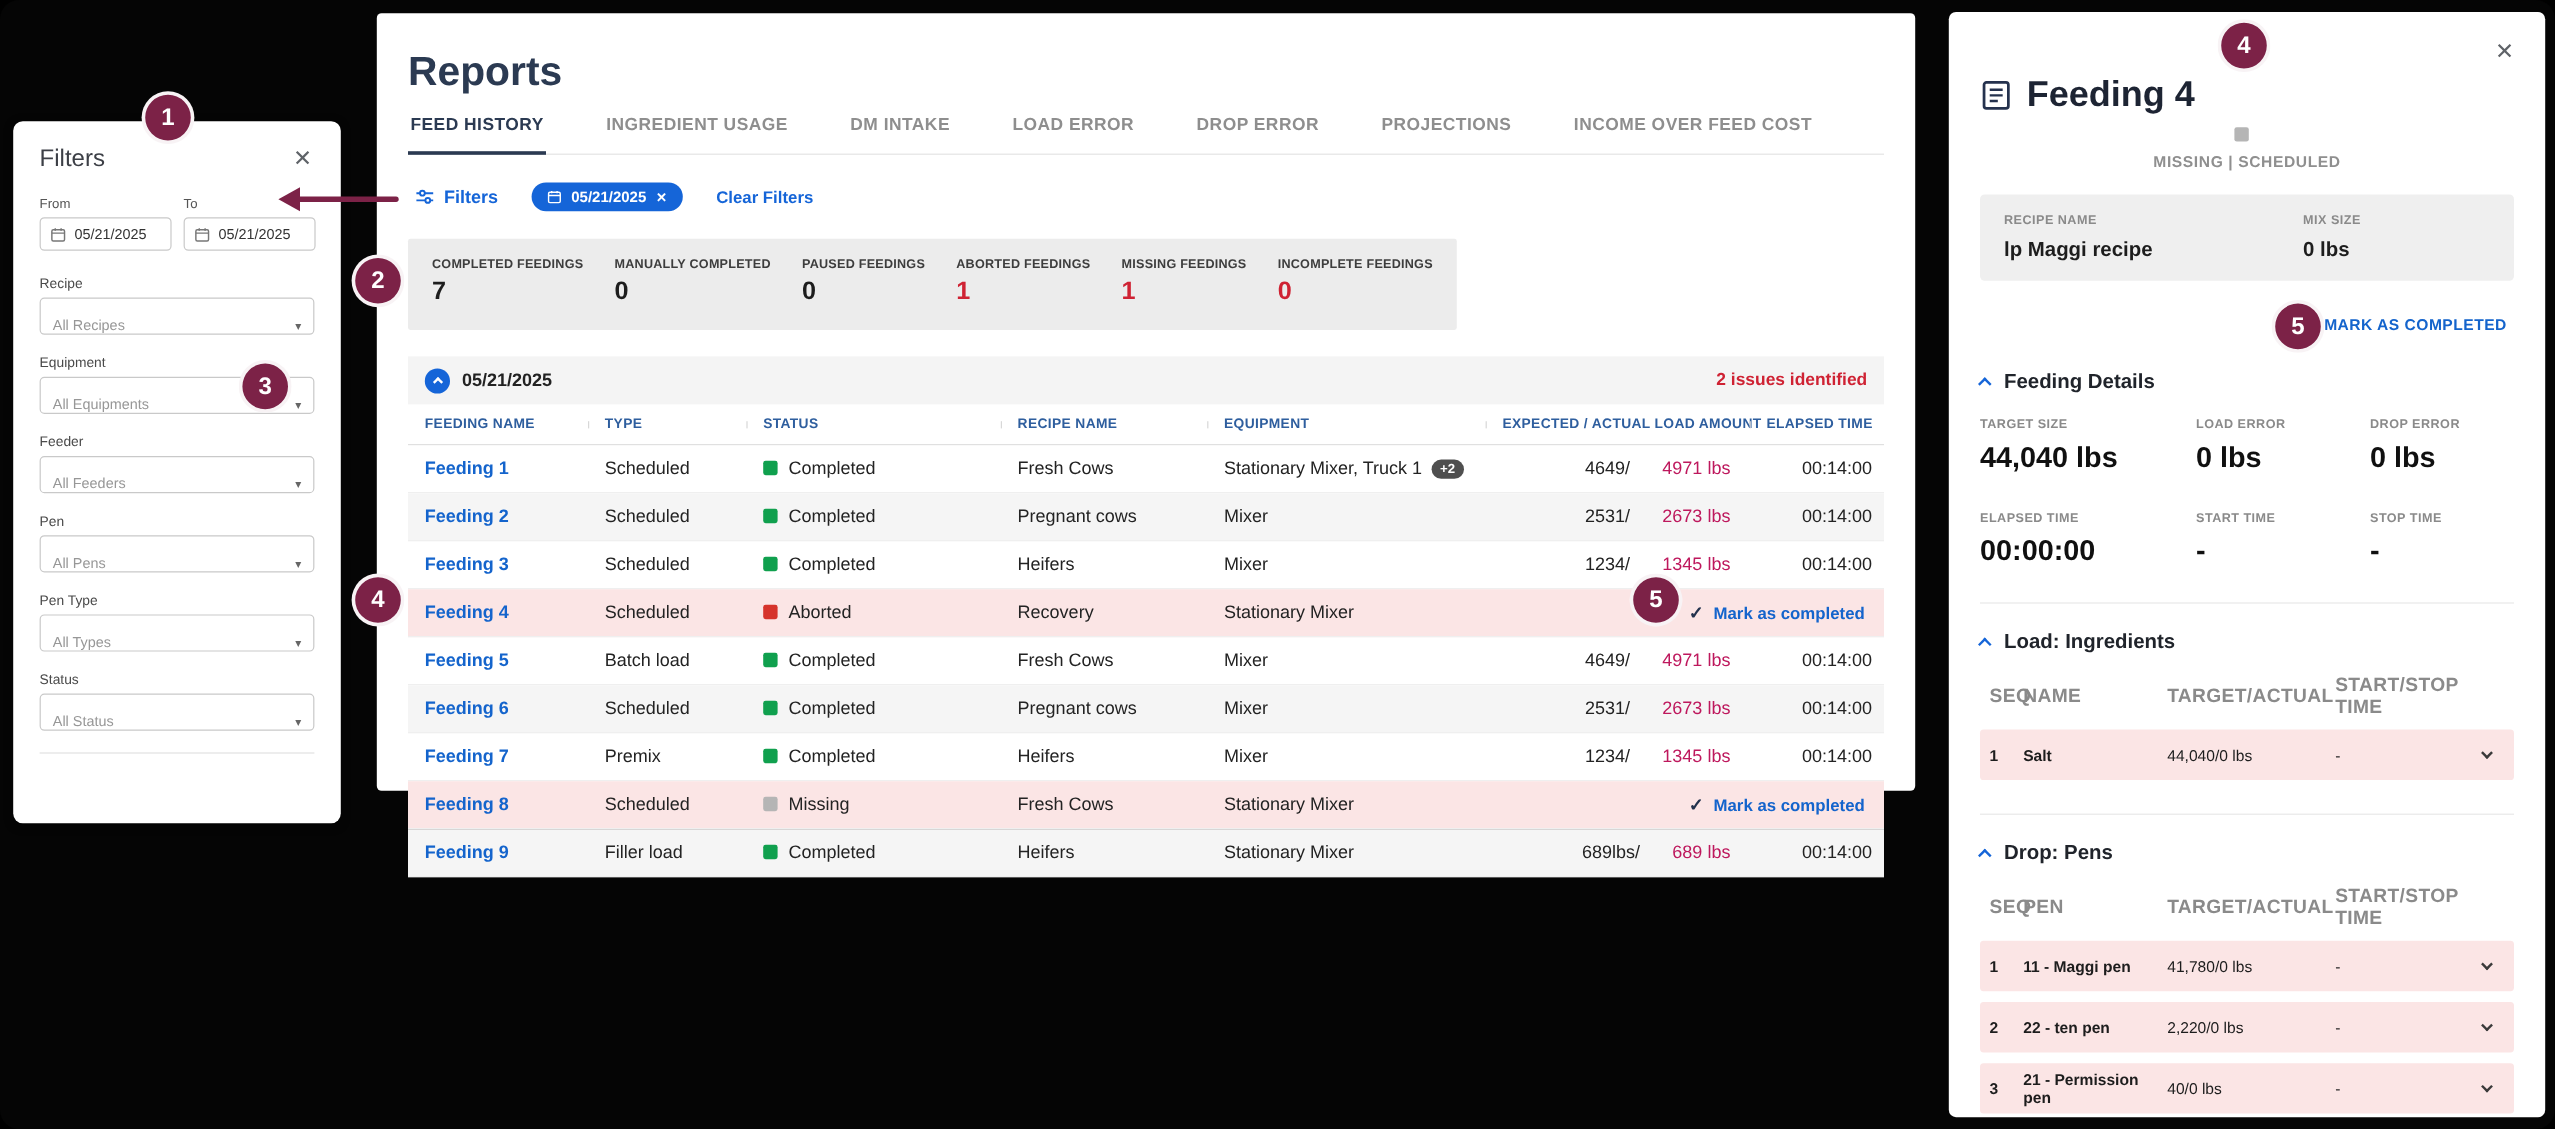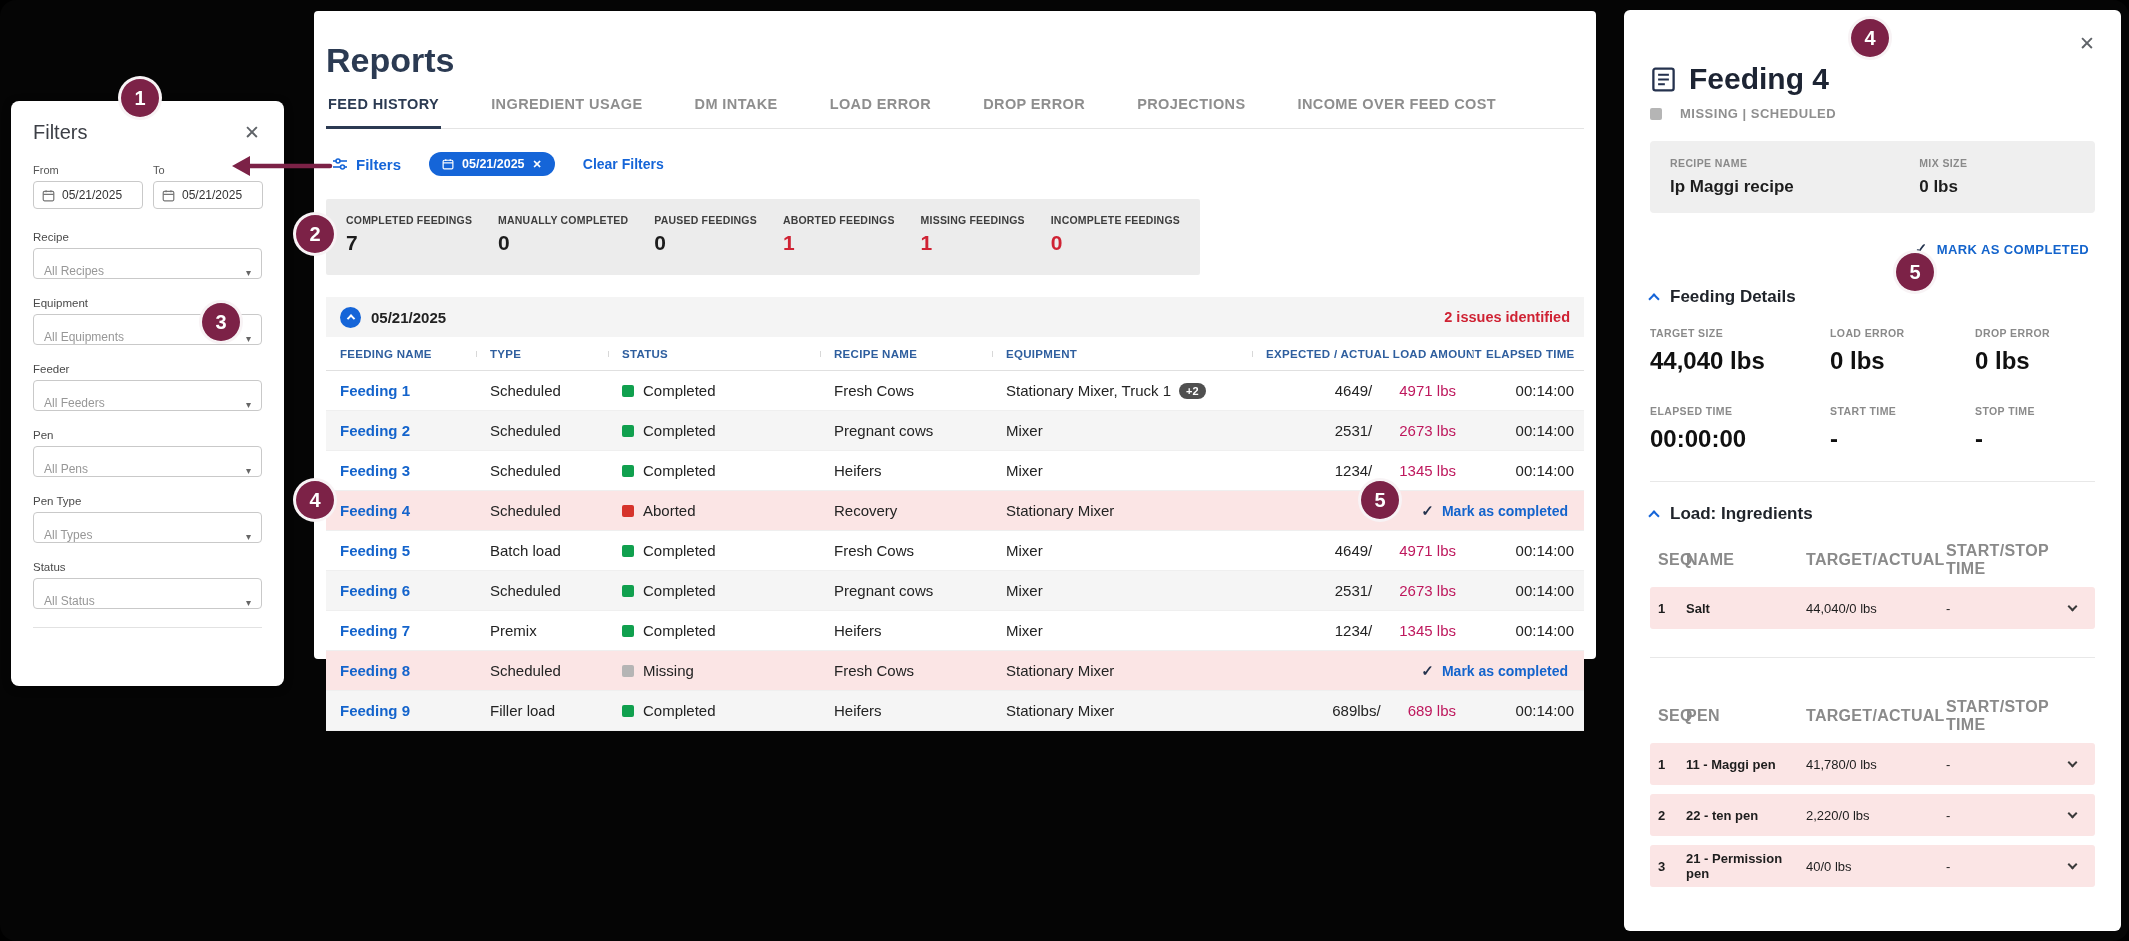--- a/index.html
+++ b/index.html
@@ -19,21 +19,21 @@
     padding:6px 8px; font-size:12px; color:#333; width:110px; background:#fff; }
   .fp-field { margin-bottom:18px; }
   .fp-field > label { display:block; font-size:11.5px; color:#4a4a4a; margin-bottom:5px; }
   .fp-select { display:flex; justify-content:space-between; align-items:flex-end; border:1px solid #c9c9c9;
     border-radius:4px; height:31px; padding:0 10px; font-size:12px; color:#979797; cursor:pointer; background:#fff; }
   .fp-select .chev { color:#666; font-size:10px; }
   .fp-divider { border:none; border-top:1px solid #e2e2e2; margin:10px 0 0; }
 
   
   .reports-panel { position:absolute; left:314px; top:11px; width:1282px; height:648px;
-    background:#fff; border-radius:4px; padding:20px 12px 0; }
+    background:#fff; border-radius:4px; padding:20px 26px 0; }
   .reports-title { font-size:34px; font-weight:700; color:#2b3a52; margin:10px 0 16px; }
   .tabs { display:flex; gap:48px; border-bottom:1px solid #e4e4e4; }
   .tab { font-size:14.5px; font-weight:600; letter-spacing:.4px; color:#8e8e8e; padding:0 2px 14px;
     cursor:pointer; border-bottom:3px solid transparent; margin-bottom:-1px; white-space:nowrap; }
   .tab.active { color:#2b3a52; border-bottom-color:#2b3a52; }
 
   .filter-row { display:flex; align-items:center; gap:22px; margin-top:18px; height:34px; }
   .filters-btn { display:flex; align-items:center; gap:8px; color:#1565d8; font-weight:600; font-size:15px; cursor:pointer; background:none; border:none; }
   .chip { display:flex; align-items:center; gap:8px; background:#1565d8; color:#fff; border-radius:15px;
     padding:5px 13px; font-size:12.5px; font-weight:600; cursor:pointer; }
@@ -70,21 +70,21 @@
   .plus { background:#4f4f4f; color:#fff; font-size:11px; font-weight:700; border-radius:10px; padding:2px 7px; margin-left:8px; vertical-align:1px; }
   .actual { color:#be185d;margin-left:27px; }
   .td.mark { grid-column:6 / 8; text-align:right; padding-right:16px; color:#1464cc; font-weight:600; font-size:14px; }
   .td.mark .chk { color:#23324d; font-weight:700; margin-right:8px; font-size:15px; }
 
   
   .detail-panel { position:absolute; left:1624px; top:10px; width:497px; height:921px;
     background:#fff; border-radius:6px; padding:20px 26px; }
   .dp-close { position:absolute; top:22px; right:24px; }
   .dp-title { display:flex; align-items:center; gap:12px; margin-top:32px; font-size:30px; font-weight:700; color:#1d2433; }
-  .dp-status { display:flex; align-items:center; gap:9px; margin-top:10px; color:#8f8f8f; font-weight:700; font-size:13px; letter-spacing:.5px; }
+  .dp-status { display:flex; align-items:center; gap:9px; margin-top:10px; color:#8f8f8f; font-weight:700; font-size:13px; letter-spacing:.5px;flex-direction:column; }
   .dp-infobox { margin-top:20px; background:#efefef; border-radius:4px; padding:16px 20px; display:grid; grid-template-columns:1.6fr 1fr; }
   .mini-lbl { font-size:10.5px; color:#8a8a8a; font-weight:600; letter-spacing:.4px; }
   .dp-infobox .val { font-size:17px; font-weight:600; color:#1d1d1d; margin-top:8px; }
   .dp-mark { display:flex; justify-content:flex-end; align-items:center; gap:9px; margin-top:26px;
     color:#1464cc; font-weight:700; font-size:13px; letter-spacing:.4px; cursor:pointer; background:none; border:none; width:100%; }
   .dp-mark .chk { color:#23324d; font-weight:700; font-size:15px; }
 
   .dp-section { margin-top:28px; }
   .dp-section.bordered { border-top:1px solid #e8e8e8; padding-top:22px; }
   .sec-head { display:flex; align-items:center; gap:12px; font-size:17px; font-weight:700; color:#20242b; }
@@ -442,20 +442,24 @@
       <div class="list-grid list-row">
         <span class="seq">1</span>
         <span class="nm">Salt</span>
         <span>44,040/0 lbs</span>
         <span>-</span>
         <i class="chev-dn"></i>
       </div>
     </section>
 
     <section class="dp-section bordered">
+      <div class="sec-head">
+        <i class="chev-up-blue"></i>
+        <span>Drop: Pens</span>
+      </div>
       <div class="list-grid list-head">
         <span style="padding-left:8px">SEQ</span>
         <span>PEN</span>
         <span>TARGET/ACTUAL</span>
         <span>START/STOP TIME</span>
         <span></span>
       </div>
       <div class="list-grid list-row">
         <span class="seq">1</span>
         <span class="nm">11 - Maggi pen</span>

